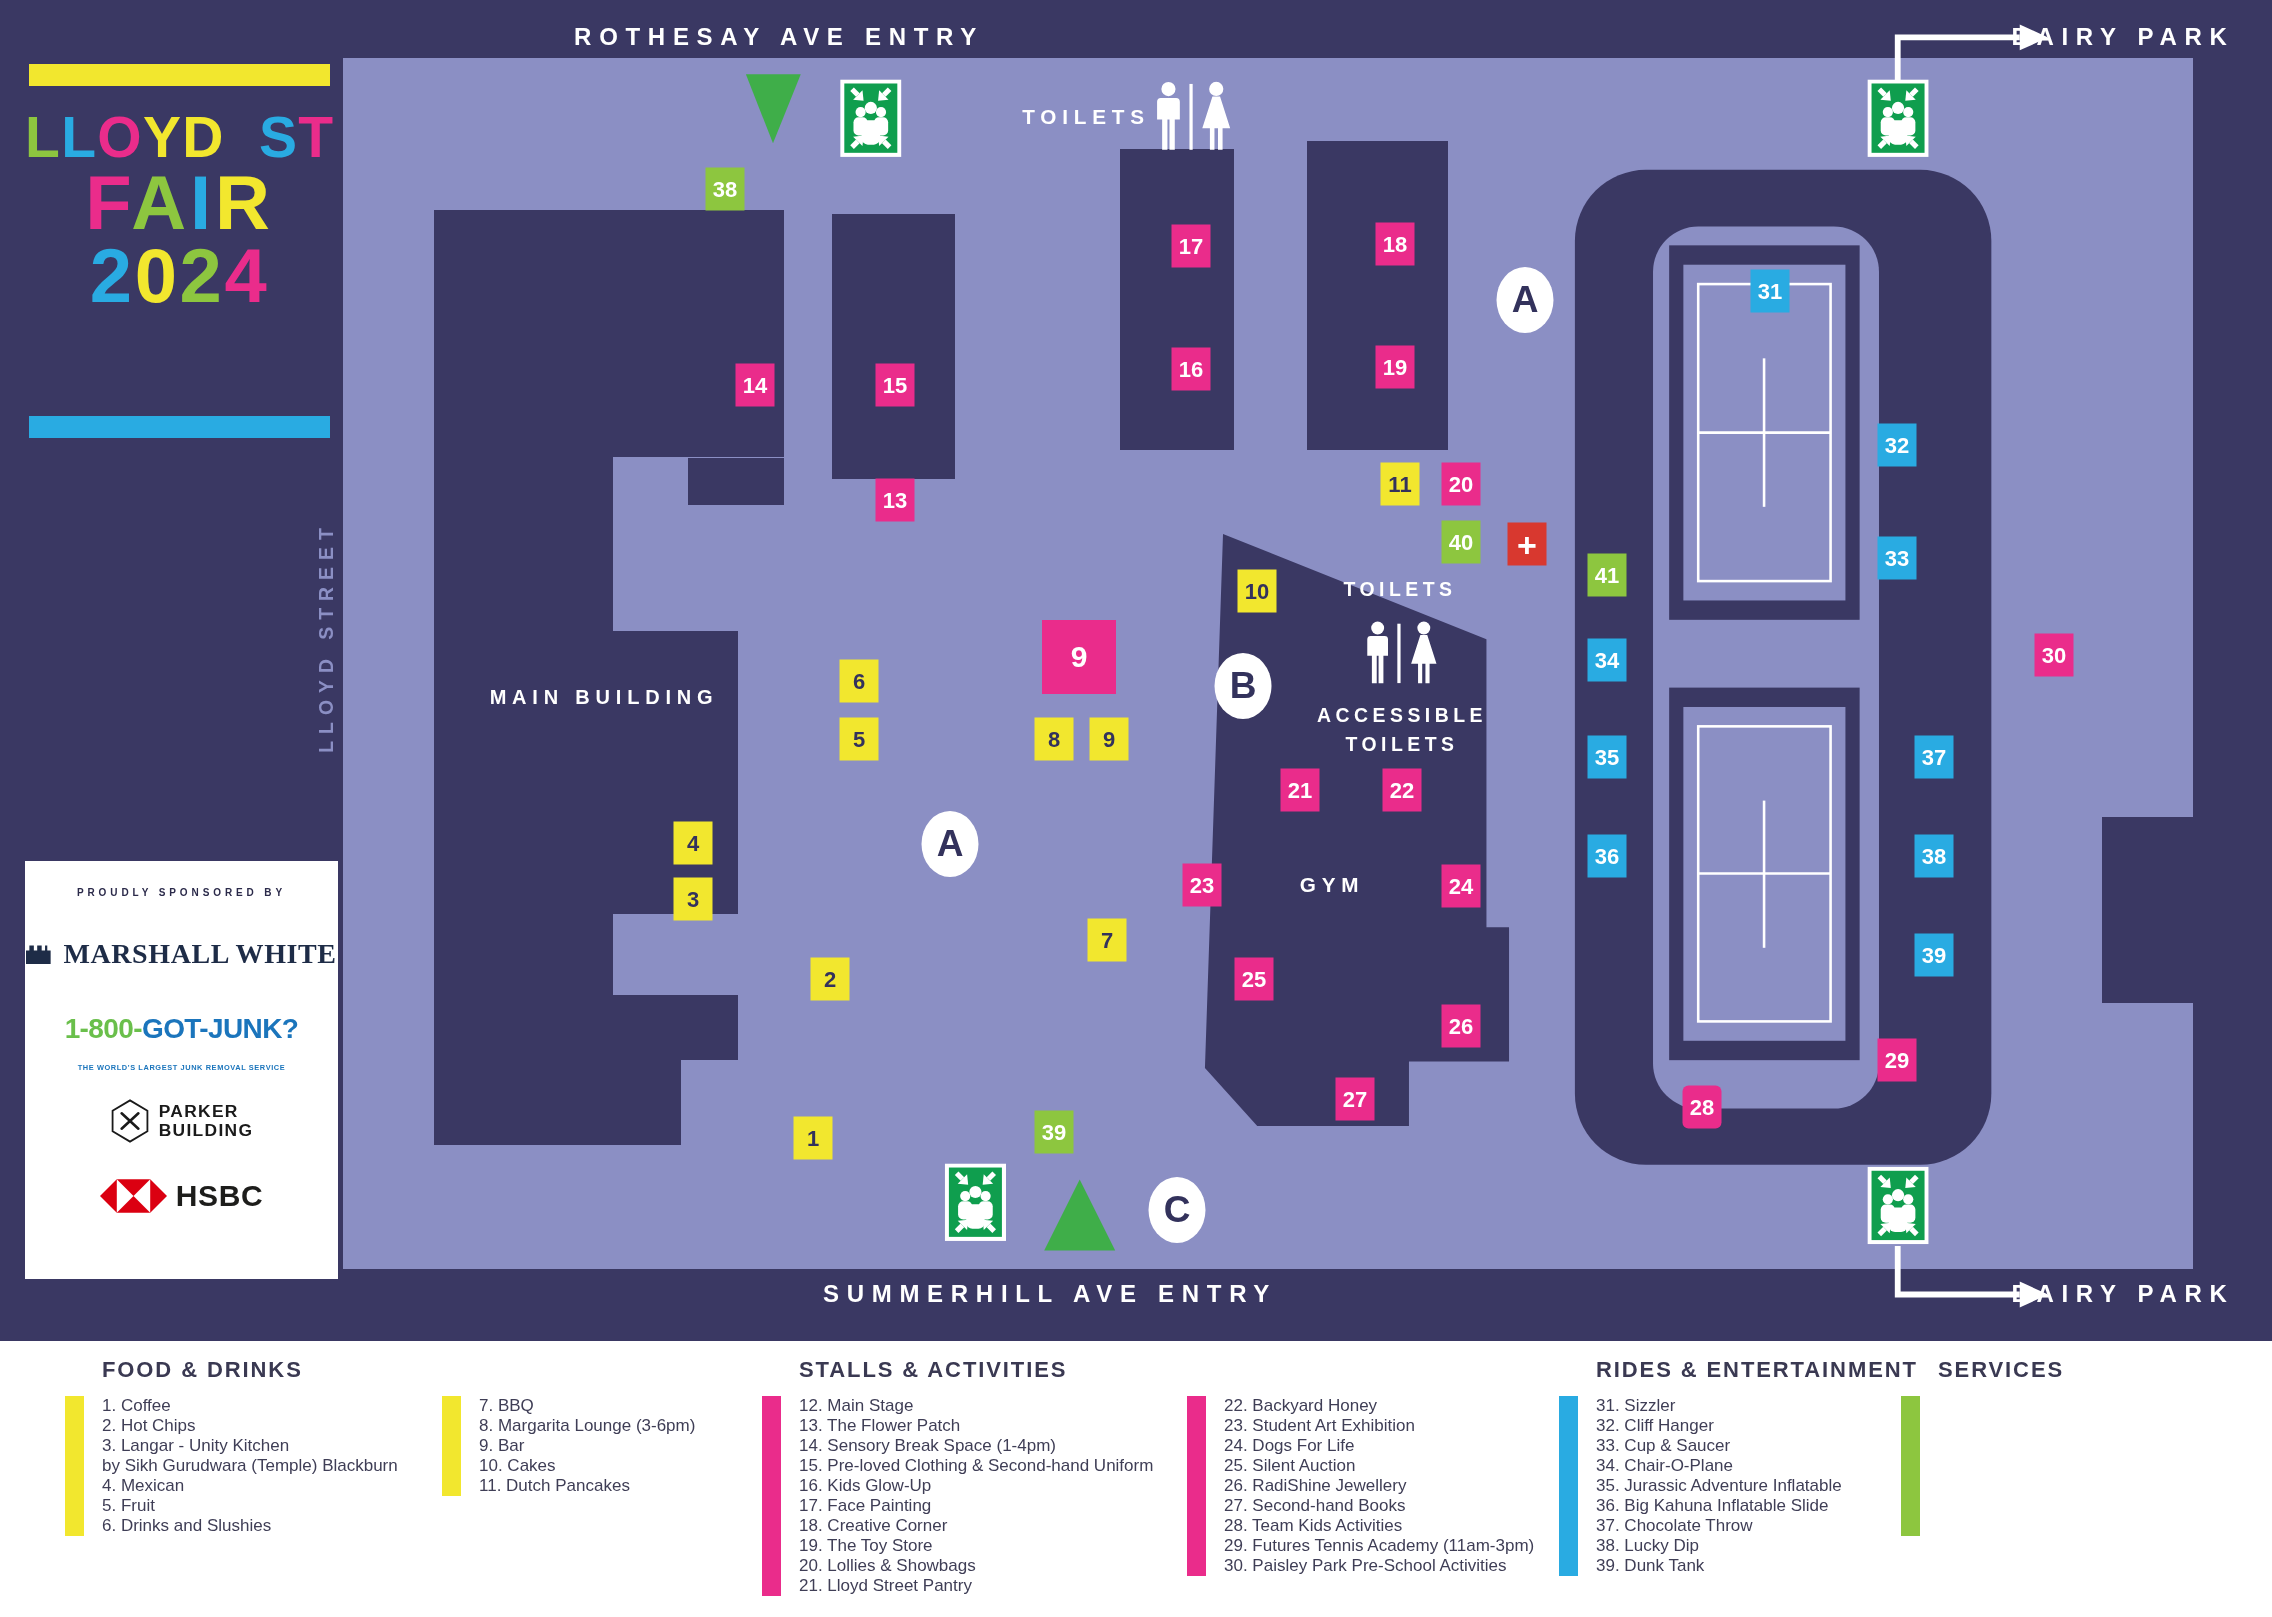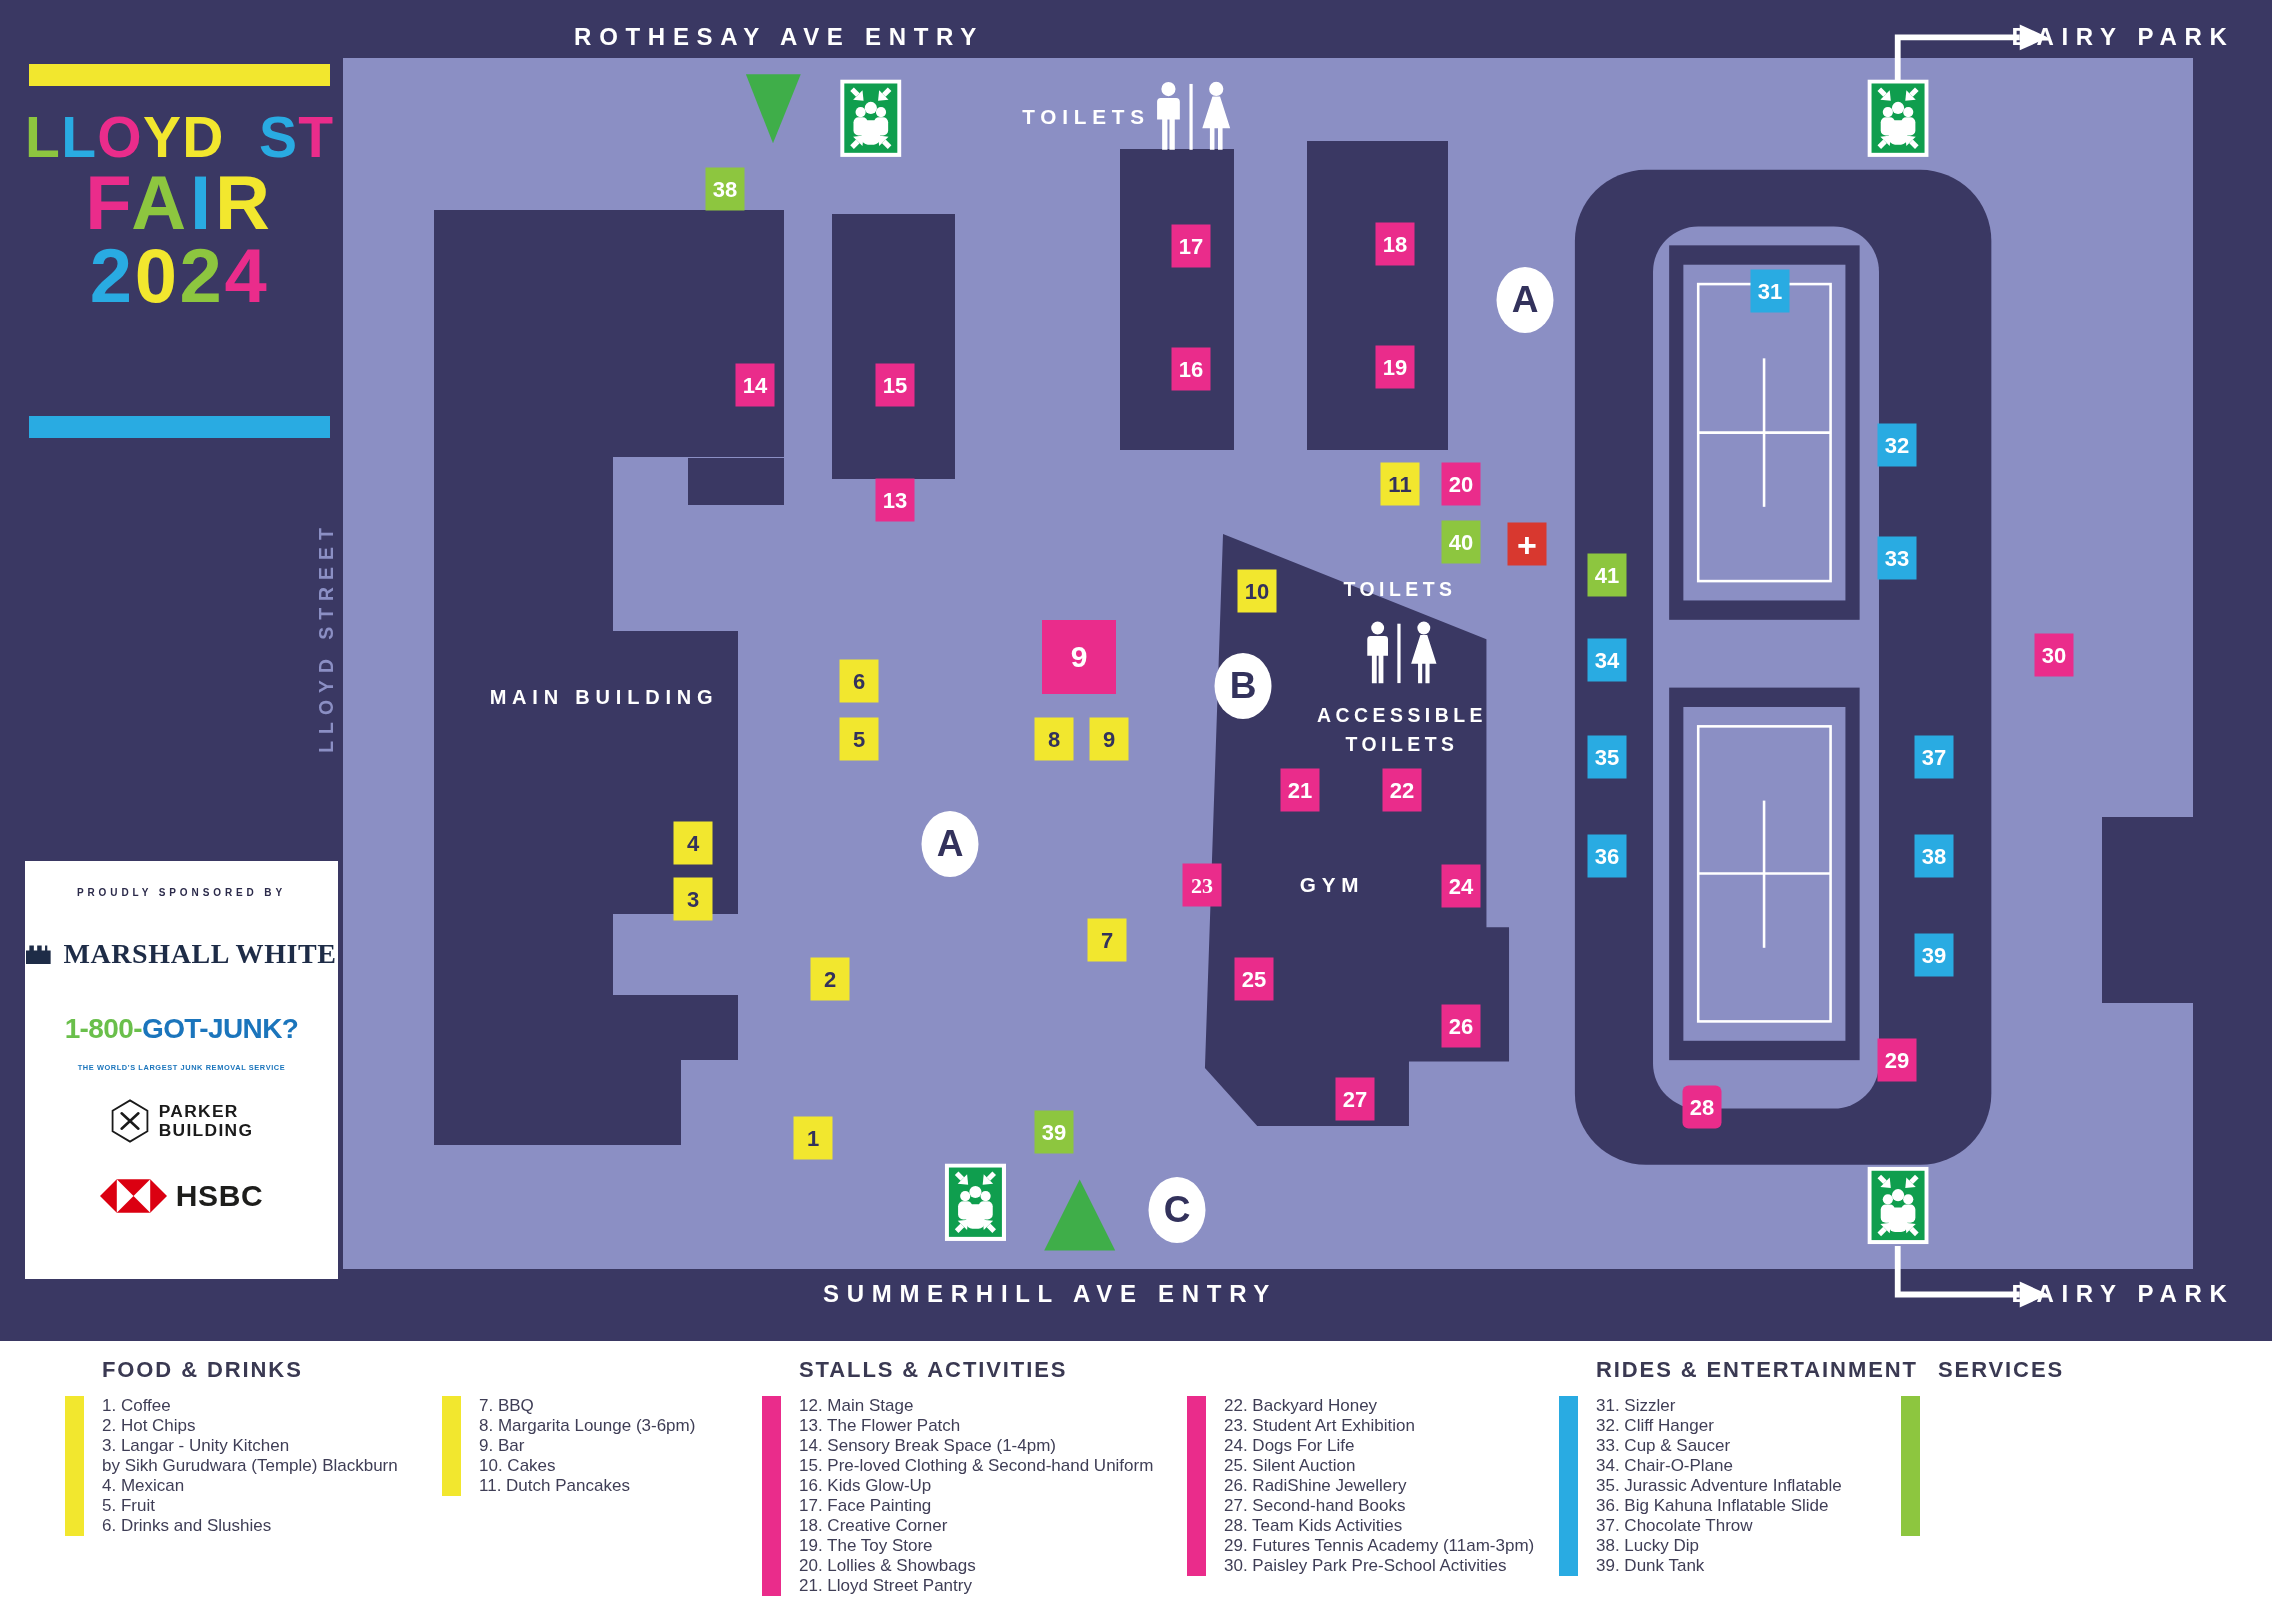--- a/index.html
+++ b/index.html
@@ -177,21 +177,21 @@
       <div class="marker m-yellow" style="left: 1257px; top: 591px;">10</div>
       <div class="marker m-pink big" style="left: 1079px; top: 657px;">9</div>
       <div class="marker m-yellow" style="left: 859px; top: 681px;">6</div>
       <div class="marker m-yellow" style="left: 859px; top: 739px;">5</div>
       <div class="marker m-yellow" style="left: 1054px; top: 739px;">8</div>
       <div class="marker m-yellow" style="left: 1109px; top: 739px;">9</div>
       <div class="marker m-pink" style="left: 1300px; top: 790px;">21</div>
       <div class="marker m-pink" style="left: 1402px; top: 790px;">22</div>
       <div class="marker m-yellow" style="left: 693px; top: 843px;">4</div>
       <div class="marker m-yellow" style="left: 693px; top: 899px;">3</div>
-      <div class="marker m-pink" style="left: 1202px; top: 885px; font-family: Liberation Serif, serif;">23</div>
+      <div class="marker m-pink" style="left: 1202px; top: 885px;">23</div>
       <div class="marker m-pink" style="left: 1461px; top: 886px;">24</div>
       <div class="marker m-yellow" style="left: 1107px; top: 940px;">7</div>
       <div class="marker m-pink" style="left: 1254px; top: 979px;">25</div>
       <div class="marker m-yellow" style="left: 830px; top: 979px;">2</div>
       <div class="marker m-pink" style="left: 1461px; top: 1026px;">26</div>
       <div class="marker m-pink" style="left: 1355px; top: 1099px;">27</div>
       <div class="marker m-yellow" style="left: 813px; top: 1138px;">1</div>
       <div class="marker m-lime" style="left: 1054px; top: 1132px;">39</div>
       <div class="marker m-blue" style="left: 1770px; top: 291px;">31</div>
       <div class="marker m-blue" style="left: 1897px; top: 445px;">32</div>

